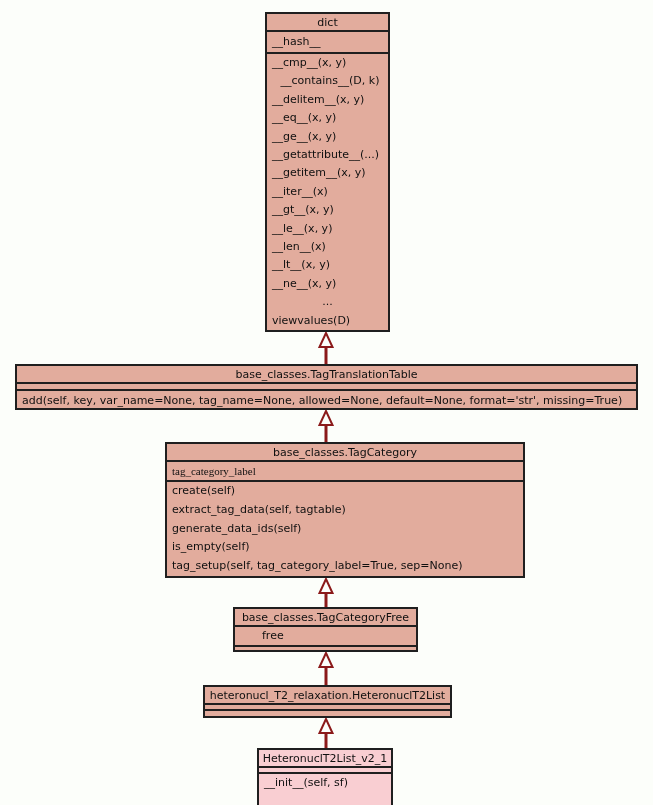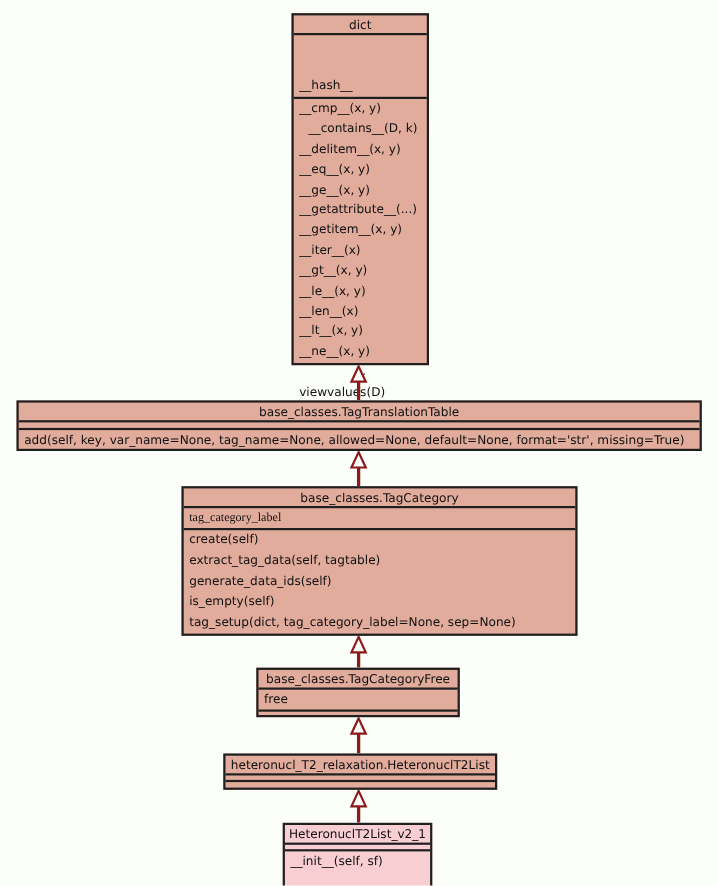--- a/index.html
+++ b/index.html
@@ -46,21 +46,21 @@
   .connector{position:absolute;color:var(--arrow-color);}
   .connector line{stroke:currentColor;}
   .connector polygon{stroke:currentColor;fill:var(--page-bg);}
 </style>
 </head>
 <body>
 
 <div class="uml-box" style="left:265px;top:12px;width:125px;height:320px;">
   <div class="uml-title">dict</div>
   <div class="uml-attrs" style="height:22px;">
-    <div class="uml-item" style="line-height:20px;margin-top:36px;">__hash__</div>
+    <div class="uml-item" style="line-height:20px;">__hash__</div>
   </div>
   <div class="uml-methods" style="height:276px;">
     <div class="uml-item" style="line-height:18.4px;">__cmp__(x, y)</div>
     <div class="uml-item" style="line-height:18.4px;text-align:center;">__contains__(D, k)</div>
     <div class="uml-item" style="line-height:18.4px;">__delitem__(x, y)</div>
     <div class="uml-item" style="line-height:18.4px;">__eq__(x, y)</div>
     <div class="uml-item" style="line-height:18.4px;">__ge__(x, y)</div>
     <div class="uml-item" style="line-height:18.4px;">__getattribute__(...)</div>
     <div class="uml-item" style="line-height:18.4px;">__getitem__(x, y)</div>
     <div class="uml-item" style="line-height:18.4px;">__iter__(x)</div>
@@ -95,32 +95,32 @@
 <div class="uml-box" style="left:165px;top:442px;width:360px;height:136px;">
   <div class="uml-title">base_classes.TagCategory</div>
   <div class="uml-attrs" style="height:20px;">
     <div class="uml-item" style="line-height:18px;font-family:Liberation Serif, serif;">tag_category_label</div>
   </div>
   <div class="uml-methods" style="height:94px;">
     <div class="uml-item" style="line-height:18.8px;">create(self)</div>
     <div class="uml-item" style="line-height:18.8px;">extract_tag_data(self, tagtable)</div>
     <div class="uml-item" style="line-height:18.8px;">generate_data_ids(self)</div>
     <div class="uml-item" style="line-height:18.8px;">is_empty(self)</div>
-    <div class="uml-item" style="line-height:18.8px;">tag_setup(dict, tag_category_label=None, sep=None)</div>
+    <div class="uml-item" style="line-height:18.8px;">tag_setup(self, tag_category_label=True, sep=None)</div>
   </div>
 </div>
 
 <svg class="connector" style="left:316px;top:578px;" width="20" height="29" viewBox="0 0 20 29">
   <line x1="10" y1="15" x2="10" y2="29" stroke-width="3"></line>
   <polygon points="10,1 3.5,15 16.5,15" stroke-width="2"></polygon>
 </svg>
 
 <div class="uml-box" style="left:233px;top:607px;width:185px;height:45px;">
   <div class="uml-title">base_classes.TagCategoryFree</div>
-  <div class="uml-attrs" style="height:20px;">
+  <div class="uml-attrs" style="height:20px;padding-left:22px;">
     <div class="uml-item" style="line-height:18px;">free</div>
   </div>
   <div class="uml-methods" style="height:4px;"></div>
 </div>
 
 <svg class="connector" style="left:316px;top:652px;" width="20" height="33" viewBox="0 0 20 33">
   <line x1="10" y1="15" x2="10" y2="33" stroke-width="3"></line>
   <polygon points="10,1 3.5,15 16.5,15" stroke-width="2"></polygon>
 </svg>
 

